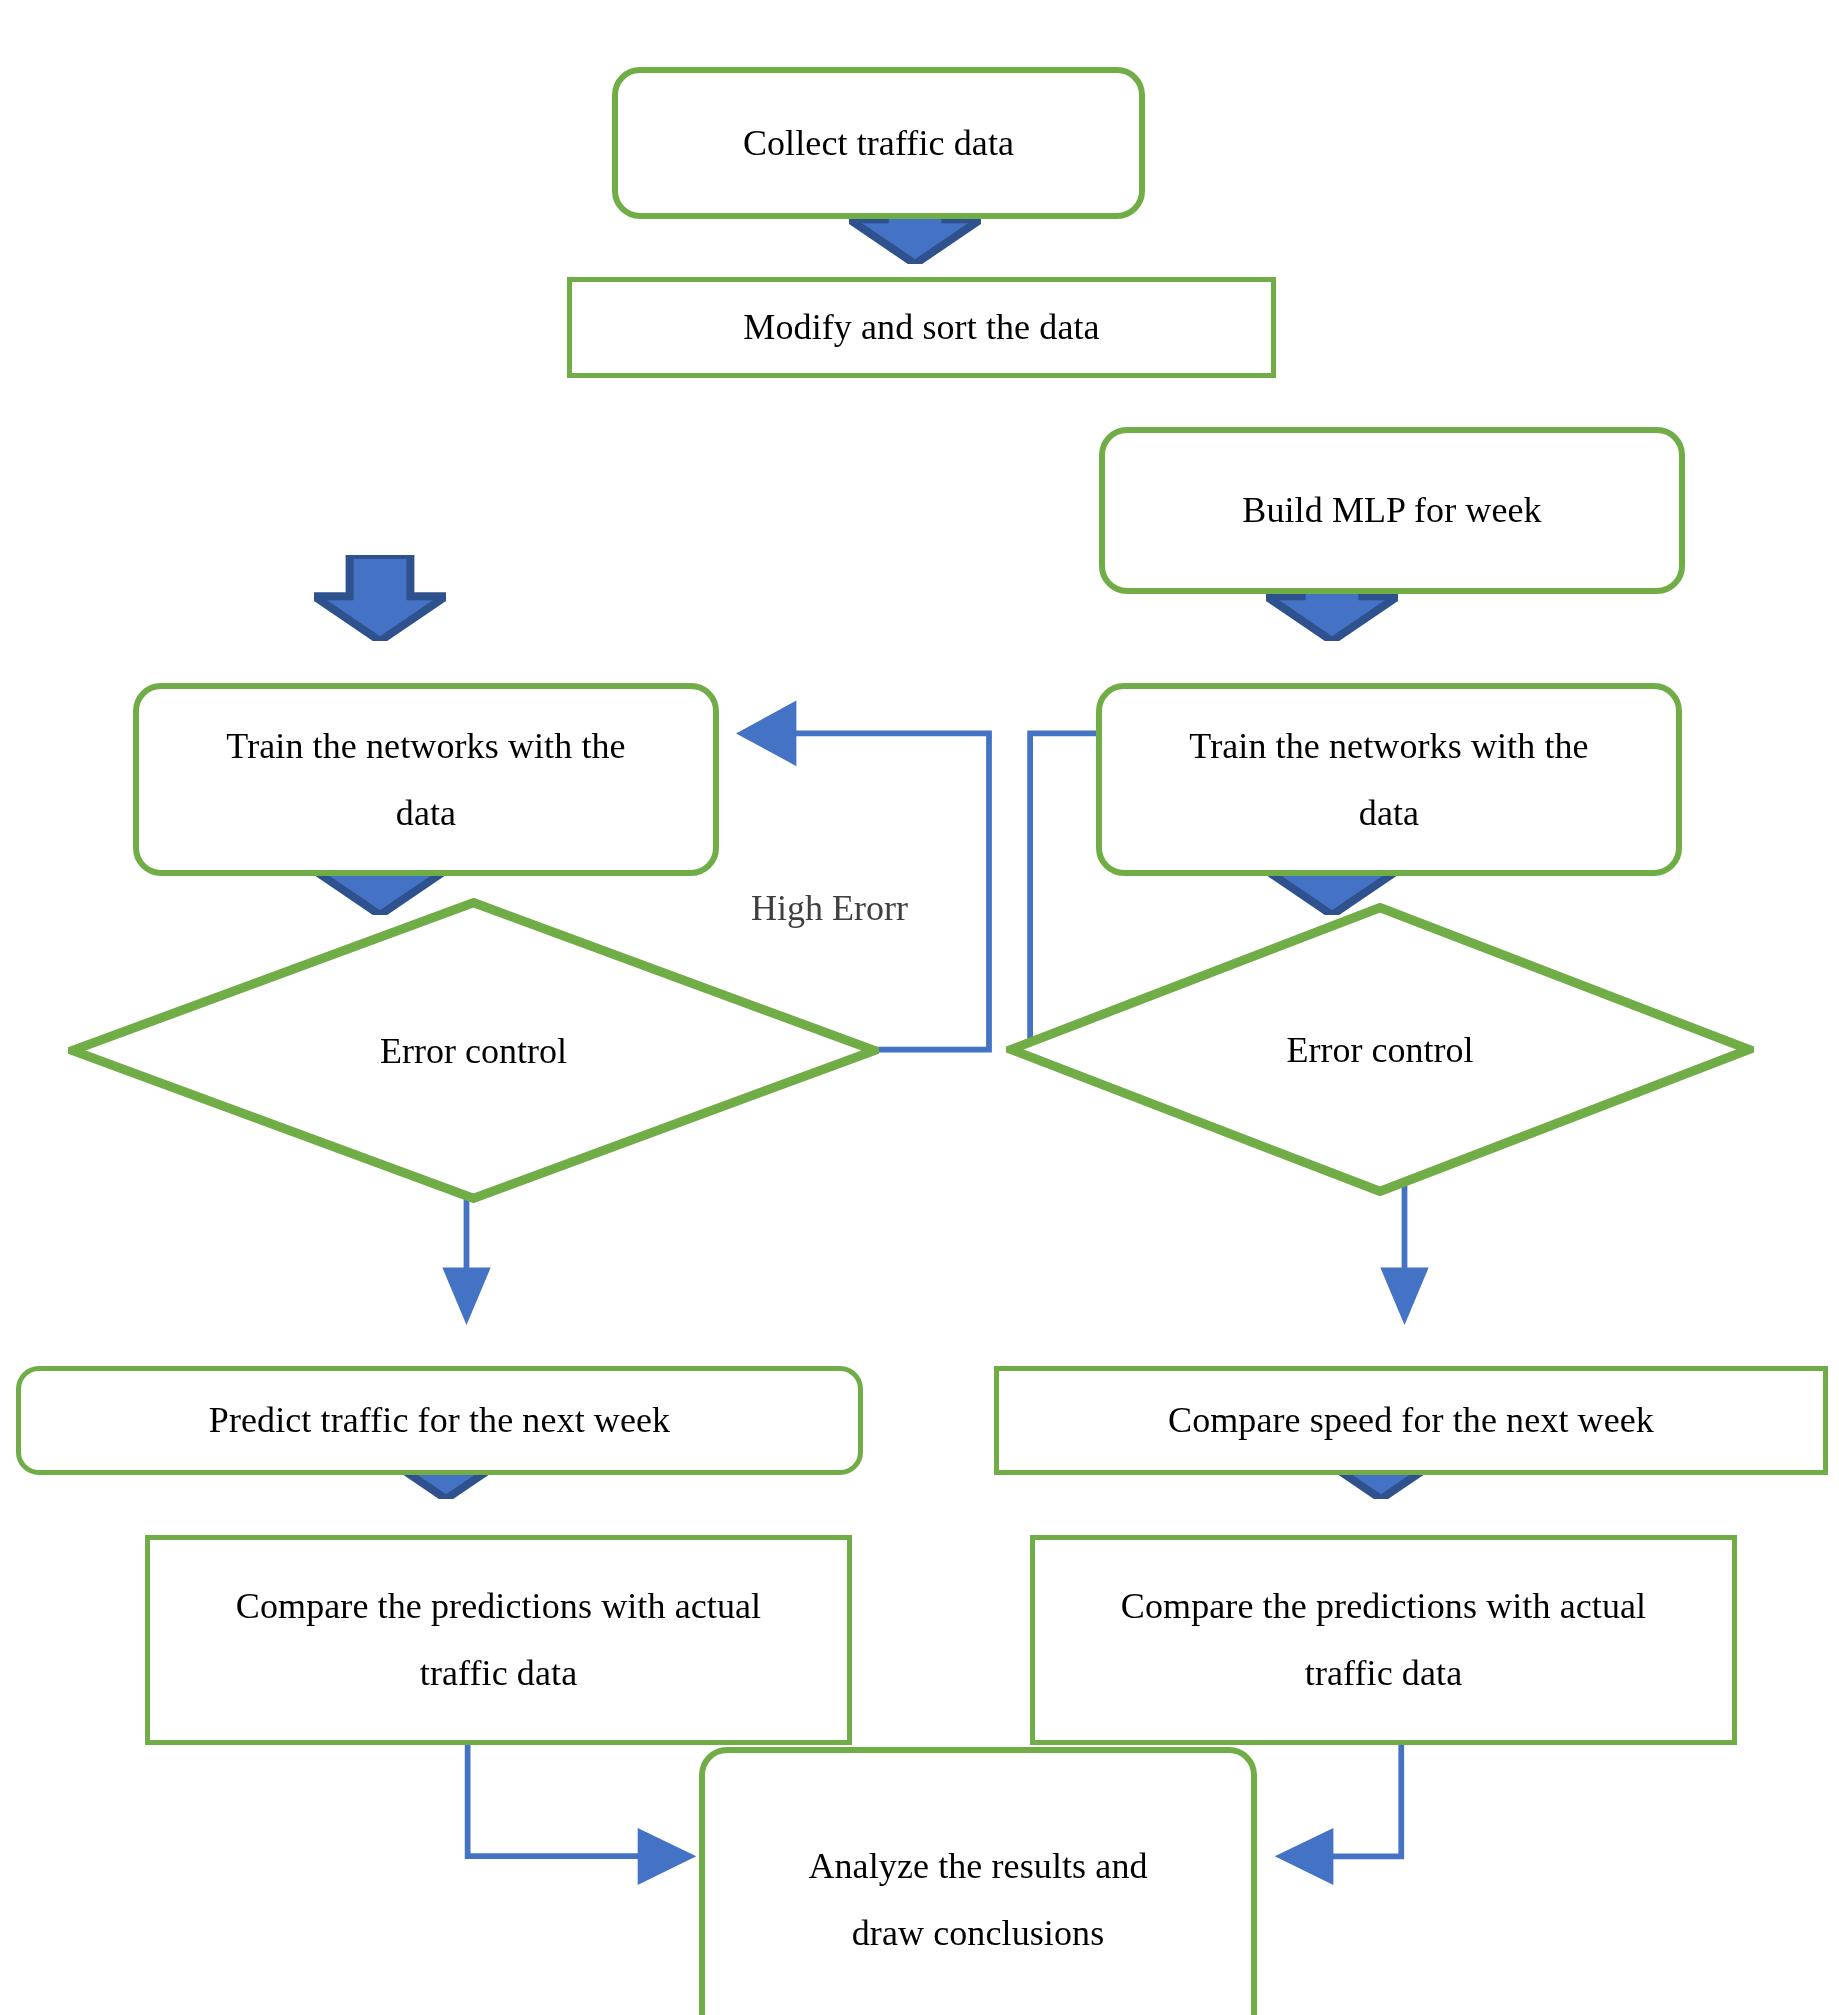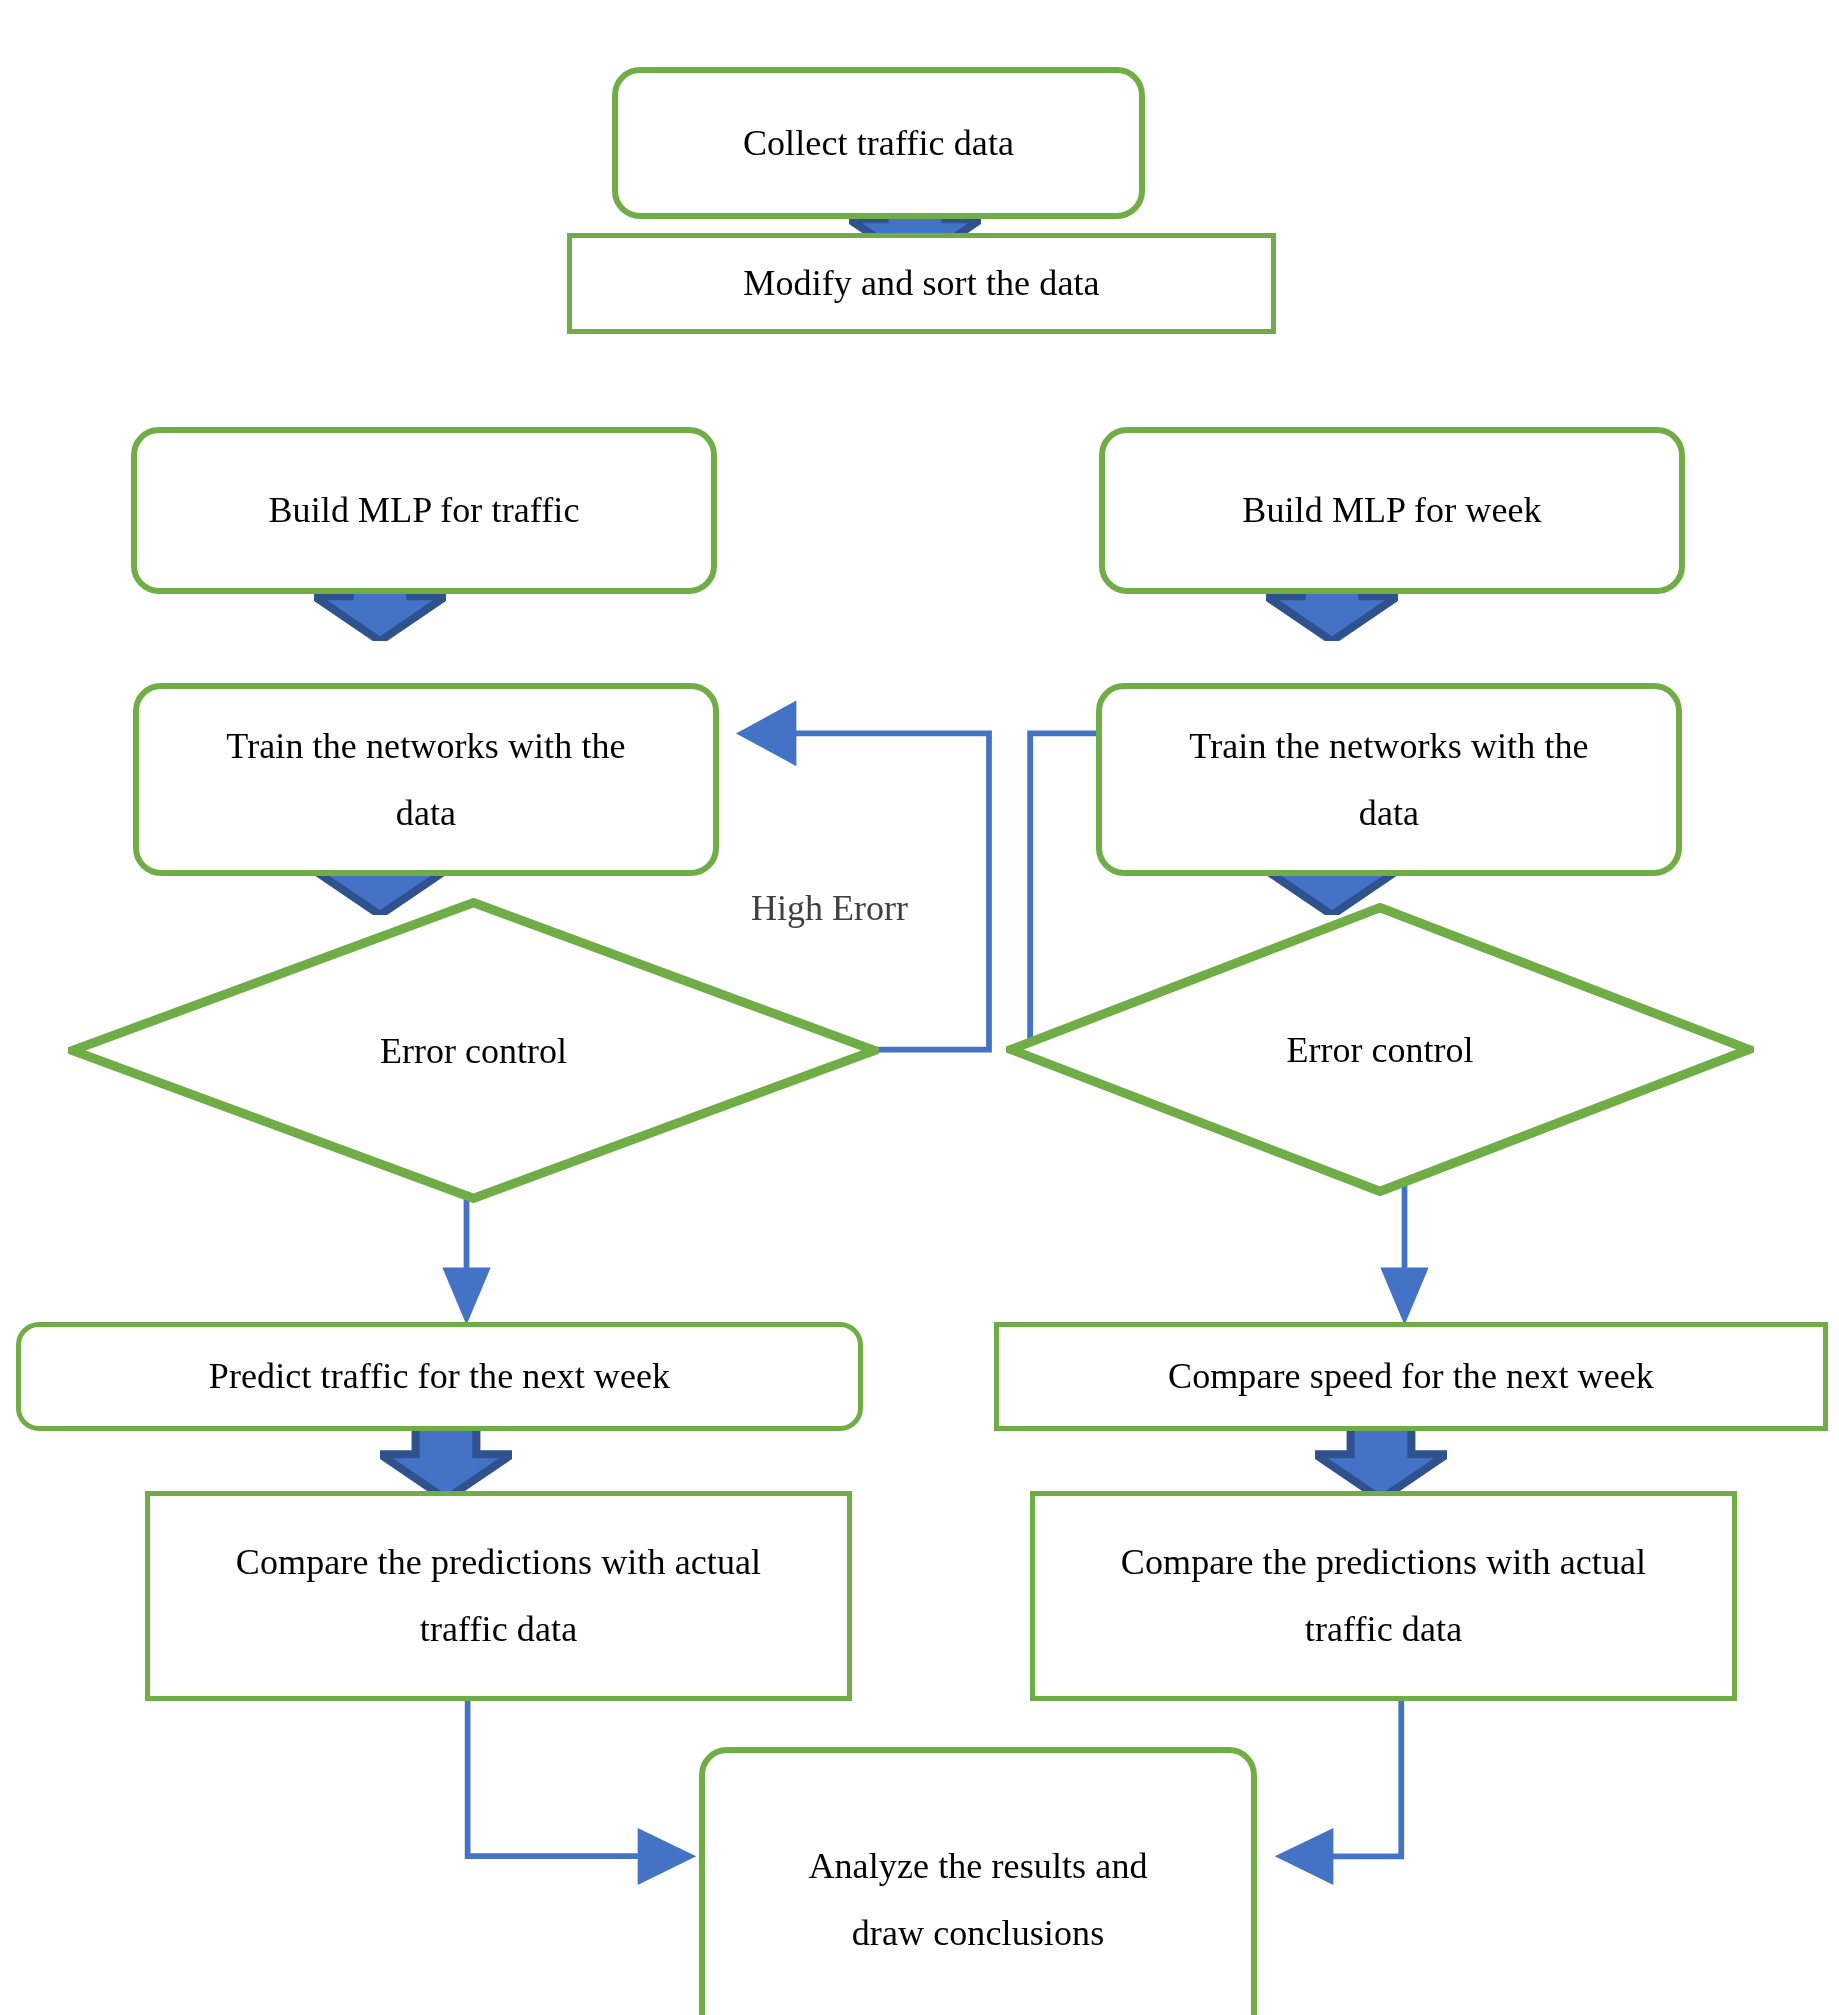--- a/index.html
+++ b/index.html
@@ -22,20 +22,21 @@
     display: flex;
     flex-direction: column;
     align-items: center;
     justify-content: center;
     text-align: center;
     color: #000000;
     line-height: 1.85;
   }
   .node.rect {
     border: 5.2px solid #70AD47;
+    margin-top: 44px;
   }
   .node.round {
     border: 6.3px solid #70AD47;
     border-radius: 28px;
     margin-top: 47px;
   }
   .node .txt {
     width: 100%;
     font-size: 36px;
     letter-spacing: 0.1px;
@@ -177,23 +178,20 @@
   </div>
 
   <div class="node round" style="left:612px; top:20px; width:533px; height:152px;">
     <div class="txt">Collect traffic data</div>
   </div>
 
   <div class="node rect" style="left:567px; top:233px; width:709px; height:101px;">
     <div class="txt">Modify and sort the data</div>
   </div>
 
-  <div class="node round" style="left:131px; top:380px; width:586px; height:167px;">
-    <div class="txt">Build MLP for traffic</div>
-  </div>
 
   <div class="node round" style="left:1099px; top:380px; width:586px; height:167px;">
     <div class="txt">Build MLP for week</div>
   </div>
 
   <div class="node round" style="left:133px; top:636px; width:586px; height:193px;">
     <div class="txt">Train the networks with the</div>
     <div class="txt">data</div>
   </div>
 

